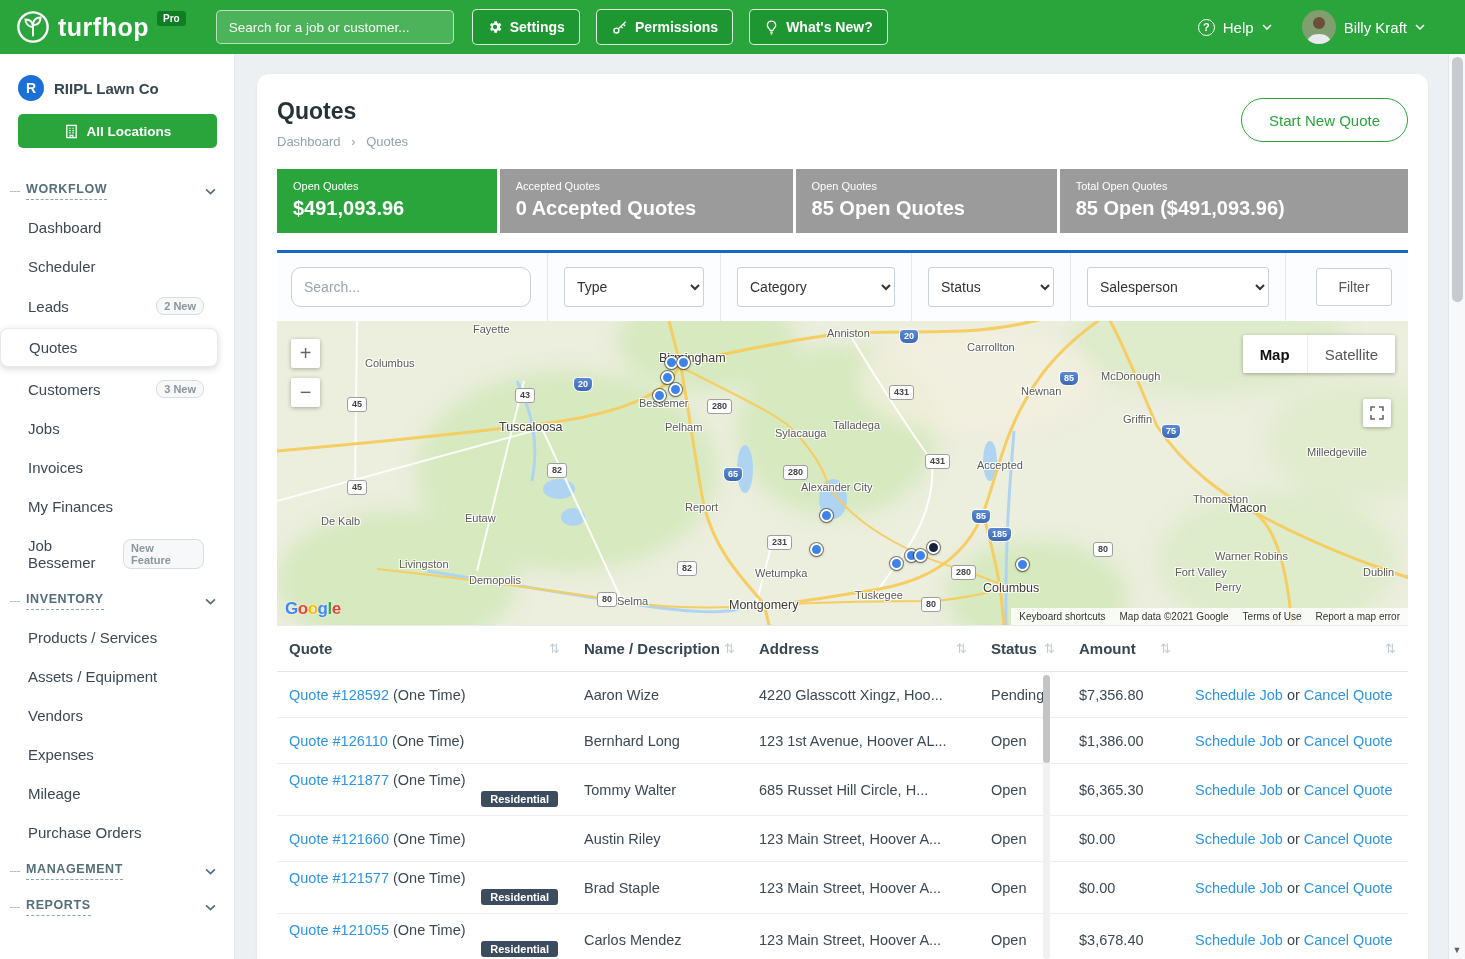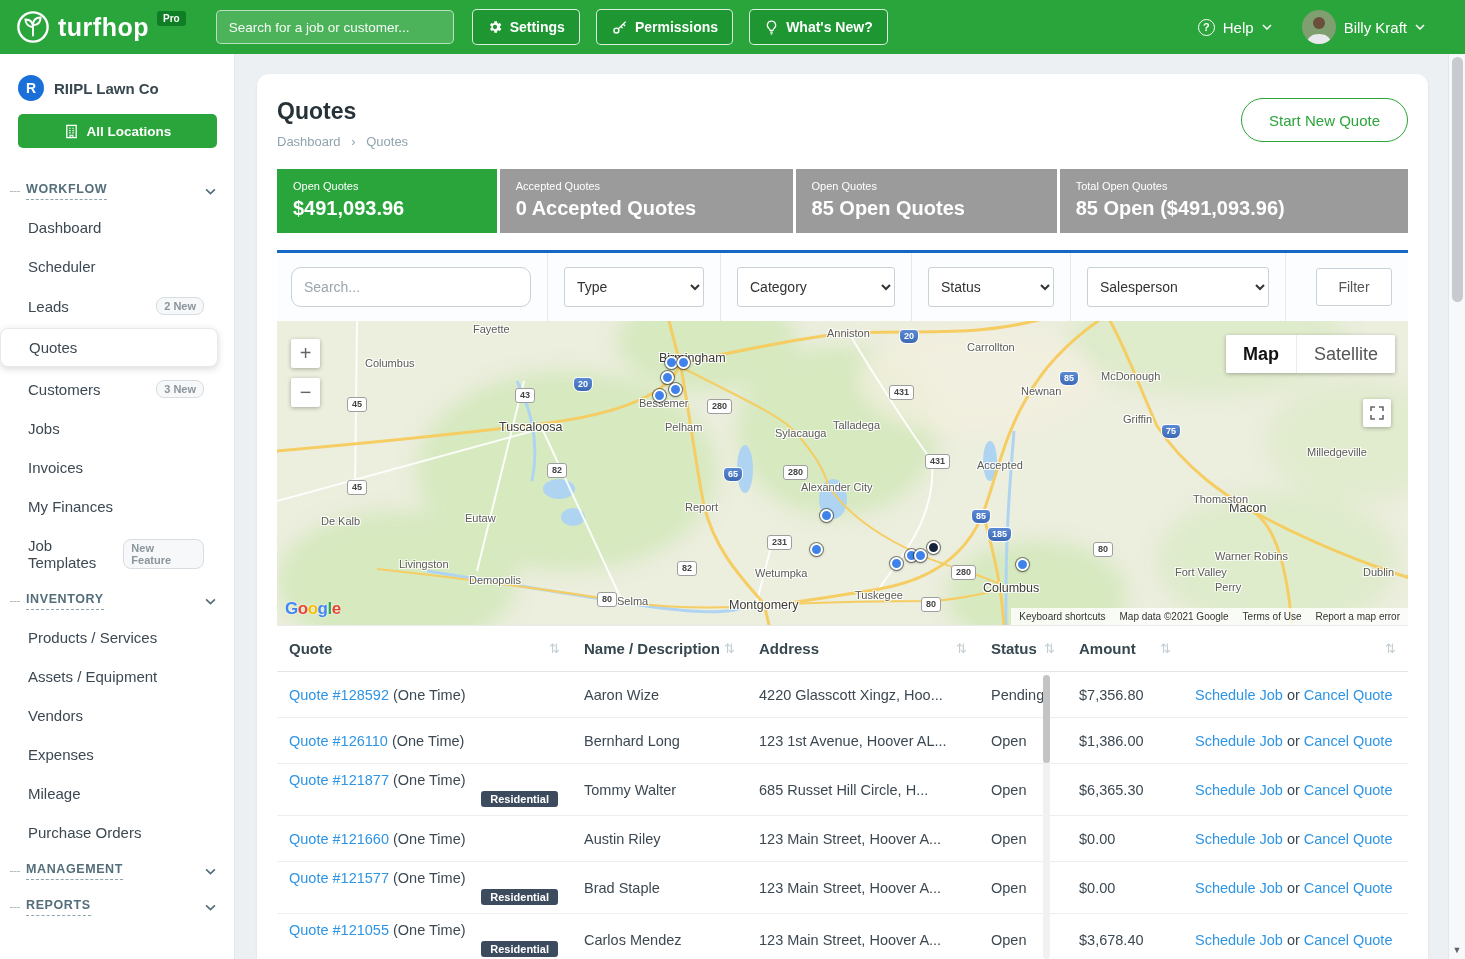--- a/index.html
+++ b/index.html
@@ -105,21 +105,21 @@
   .shield.i { background:linear-gradient(#5b8bd4,#3d69b4); color:#fff; border:1px solid #fff; border-radius:4px 4px 7px 7px; }
   .shield.u { background:#fff; color:#444; border:1px solid #9e9e9e; border-radius:3px; }
   .marker { position:absolute; width:13px; height:13px; border-radius:50%; background:#3f83ea;
     border:2px solid #fff; box-shadow:0 0 0 1px rgba(0,0,0,.45),0 1px 3px rgba(0,0,0,.35); cursor:pointer; }
   .marker.dark { background:#16233a; }
   .zoom-btn { position:absolute; left:14px; width:29px; height:29px; background:#fff; border-radius:2px;
     box-shadow:0 1px 4px rgba(0,0,0,.3); color:#666; font-size:20px; display:flex; align-items:center;
     justify-content:center; cursor:pointer; user-select:none; }
   .zoom-in { top:18px; } .zoom-out { top:57px; }
   .map-type { position:absolute; top:14px; right:13px; display:flex; box-shadow:0 1px 4px rgba(0,0,0,.3); border-radius:2px; overflow:hidden; }
-  .mt-btn { background:#fff; height:38px; padding:0 17px; font-size:18px; display:flex; align-items:center;
+  .mt-btn { background:#fff; height:38px; padding:0 17px; font-size:15px; display:flex; align-items:center;
     color:#565656; cursor:pointer; }
   .mt-btn.active { font-weight:bold; color:#111; }
   .mt-btn + .mt-btn { border-left:1px solid #ececec; }
   .fullscreen-btn { position:absolute; top:78px; right:17px; width:28px; height:28px; background:#fff;
     border-radius:2px; box-shadow:0 1px 4px rgba(0,0,0,.3); display:flex; align-items:center; justify-content:center; cursor:pointer; }
   .glogo { position:absolute; left:8px; bottom:6px; font-size:17px; font-weight:bold; letter-spacing:-.5px; cursor:pointer;
     text-shadow:0 0 2px #fff; }
   .g1,.g4 { color:#4285F4; } .g2,.g6 { color:#EA4335; } .g3 { color:#FBBC05; } .g5 { color:#34A853; }
   .map-attr { position:absolute; right:0; bottom:0; display:flex; gap:14px; background:rgba(255,255,255,.8);
     font-size:10px; color:#333; padding:3px 8px; align-items:flex-start; }
@@ -246,21 +246,21 @@
     <div class="nav-item">
         <span>Jobs</span>
       </div>
     <div class="nav-item">
         <span>Invoices</span>
       </div>
     <div class="nav-item">
         <span>My Finances</span>
       </div>
     <div class="nav-item">
-      <span>Job Templates</span>
+      <span>Job Bessemer</span>
       <span class="nav-badge">New Feature</span>
     </div>
 
     <div class="section-header">
       <span class="section-label">Inventory</span>
       <svg class="chev" width="11" height="7" viewBox="0 0 10 6">
           <path d="M1 1l4 4 4-4" fill="none" stroke="currentColor" stroke-width="1.5"></path>
         </svg>
     </div>
     <div class="nav-item">

